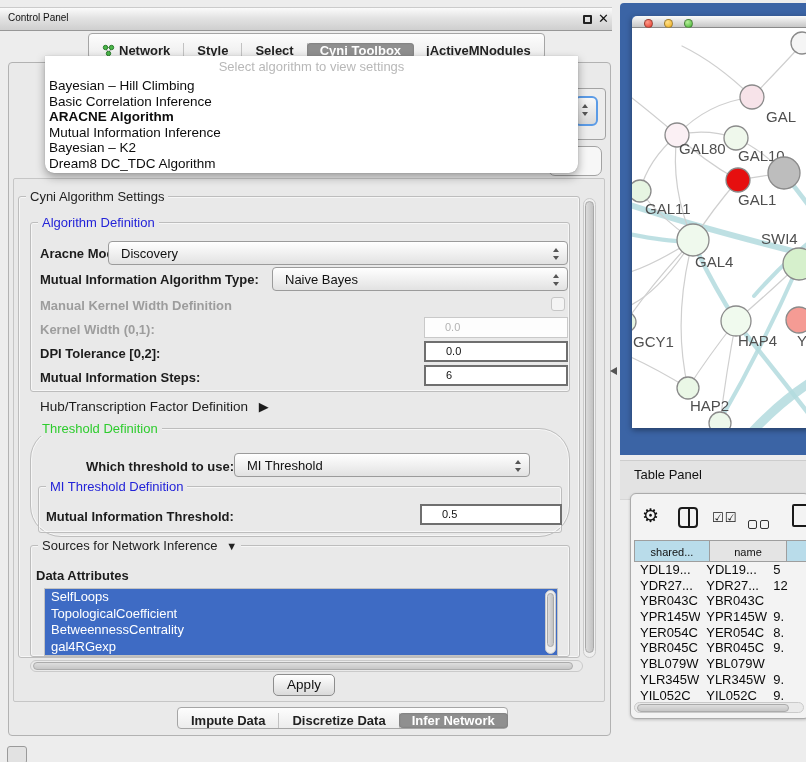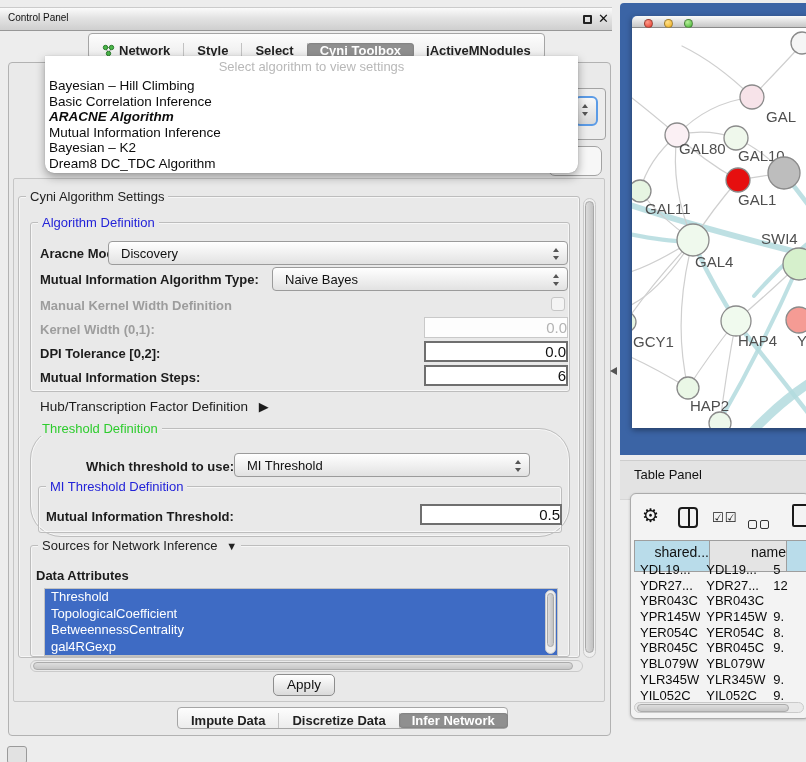--- a/index.html
+++ b/index.html
@@ -37,37 +37,37 @@
   .frag-group{left:560px;top:88px;width:46px;height:52px;border:1px solid #a3a3a3;border-radius:4px;background:#ededed;}
   .frag-combo{left:574px;top:96px;width:24px;height:30px;border:2px solid #5b9be6;border-radius:6px;
     background:linear-gradient(#f8f8f8,#d9d9d9);}
   .frag-field{left:548px;top:146px;width:54px;height:30px;border:1px solid #a3a3a3;border-radius:7px;background:#f7f7f7;}
 
   
   .popup{left:45px;top:56px;width:533px;height:117px;background:#fff;
     border-radius:0 0 9px 9px;box-shadow:0 4px 10px rgba(0,0,0,.35),0 0 1px rgba(0,0,0,.3);z-index:40;}
   .popup .prompt{height:22px;line-height:22px;text-align:center;font-size:13px;color:#b8b8b8;}
   .popup .item{height:15.5px;line-height:15.5px;padding-left:4px;font-size:13.5px;color:#0c0c0c;white-space:nowrap;}
-  .popup .item.b{font-weight:bold;font-style:italic;}
+  .popup .item.b{font-weight:bold;}
 
   
   .grp{border:1px solid #bdbdbd;border-radius:3px;box-shadow:inset 0 0 0 1px rgba(255,255,255,.6);}
   .grp-title{position:absolute;top:-8px;left:7px;background:#e9e9e9;padding:0 4px;font-size:13px;color:#222;white-space:nowrap;}
   .blue-t{color:#2323d8;}
   .green-t{color:#2ecc2e;}
 
   
   .combo{background:linear-gradient(#ffffff,#e2e2e2);border:1px solid #9b9b9b;border-radius:4px;height:24px;}
   .combo .ct{position:absolute;left:12px;top:4px;font-size:13px;color:#111;white-space:nowrap;}
   .arrows{position:absolute;right:7px;top:5px;width:8px;height:14px;}
   .arrows::before{content:"";position:absolute;left:1px;top:1px;border:3.5px solid transparent;border-bottom:4.5px solid #555;border-top:none;}
   .arrows::after{content:"";position:absolute;left:1px;bottom:1px;border:3.5px solid transparent;border-top:4.5px solid #555;border-bottom:none;}
 
   
-  .field{background:#fff;border:2px solid #6f6f6f;font-size:15px;color:#111;text-align:right;padding:0 0;line-height:17px;}
+  .field{background:#fff;border:2px solid #6f6f6f;font-size:11px;color:#111;padding:0 20px;line-height:17px;}
   .field.dis{border:1px solid #c9c9c9;color:#b3b3b3;background:#fdfdfd;line-height:19px;}
   .checkbox{width:14px;height:14px;border:1px solid #c6c6c6;border-radius:3px;background:#f4f4f4;}
 
   
   .listbox{background:#fff;border:1px solid #c3c3c3;overflow:hidden;}
   .listbox .li{height:16.5px;line-height:16.5px;padding-left:6px;font-size:13px;}
   .listbox .li.sel{background:#3e6bc4;color:#fff;}
 
   
   .vsb{background:#efefef;border:1px solid #cacaca;border-radius:7px;}
@@ -94,21 +94,21 @@
   .table-win{left:630px;top:493px;width:180px;height:226px;background:#f3f3f3;
     border:1px solid #ababab;border-radius:6px;box-shadow:0 1px 3px rgba(0,0,0,.2);}
   .gear{font-size:19px;color:#111;}
   .cols-icon{width:20px;height:21px;border:2px solid #1a1a1a;border-radius:4px;}
   .cols-icon::after{content:"";position:absolute;left:8px;top:0;width:2px;height:17px;background:#1a1a1a;}
   .chk{font-size:13px;color:#111;letter-spacing:1px;}
   .sq{display:inline-block;width:9px;height:9px;border:1.5px solid #333;border-radius:2px;margin-right:3px;}
   .doc-icon{width:18px;height:23px;border:2px solid #1a1a1a;border-radius:2px;background:#f3f3f3;}
 
   .thead{display:flex;position:absolute;}
-  .th{height:32px;line-height:22px;text-align:right;font-size:14px;color:#111;
+  .th{height:22px;line-height:22px;text-align:center;font-size:11px;color:#111;
     border:1px solid #9e9e9e;border-left:none;background:#e4e4e4;overflow:hidden;white-space:nowrap;}
   .th:first-child{border-left:1px solid #9e9e9e;}
   .th.hl{background:#b9dcea;}
   .trow{display:flex;height:15.7px;line-height:15.7px;}
   .td{font-size:13px;color:#0b0b0b;padding-left:6px;overflow:hidden;white-space:nowrap;}
 
   .cursor{width:0;height:0;border-top:4px solid transparent;border-bottom:4px solid transparent;border-right:7px solid #555;}
   .mini-icon{left:7px;top:746px;width:20px;height:18px;border:1px solid #9a9a9a;border-radius:3px;background:#e2e2e2;}
 </style>
 </head>
@@ -212,21 +212,21 @@
   <div class="abs field" style="left:420px;top:504px;width:142px;height:21px;">0.5</div>
 
   <div class="abs grp" style="left:30px;top:545px;width:540px;height:112px;">
     <span class="grp-title">
       <span>Sources for Network Inference</span>
       <span style="margin-left:5px;font-size:11px;">▼</span>
     </span>
   </div>
   <span class="abs lbl bold" style="left:36px;top:568px;">Data Attributes</span>
   <div class="abs listbox" style="left:44px;top:588px;width:514px;height:68px;" id="attr-list">
-      <div class="li sel">Threshold</div>
+      <div class="li sel">SelfLoops</div>
       <div class="li sel">TopologicalCoefficient</div>
       <div class="li sel">BetweennessCentrality</div>
       <div class="li sel">gal4RGexp</div>
     </div>
   <div class="abs vsb" style="left:545px;top:590px;width:11px;height:64px;">
     <div class="thumb" style="width:7px;height:54px;"></div>
   </div>
   <div class="abs hsb" style="left:30px;top:660px;width:553px;height:12px;">
     <div class="thumb" style="width:540px;"></div>
   </div>

